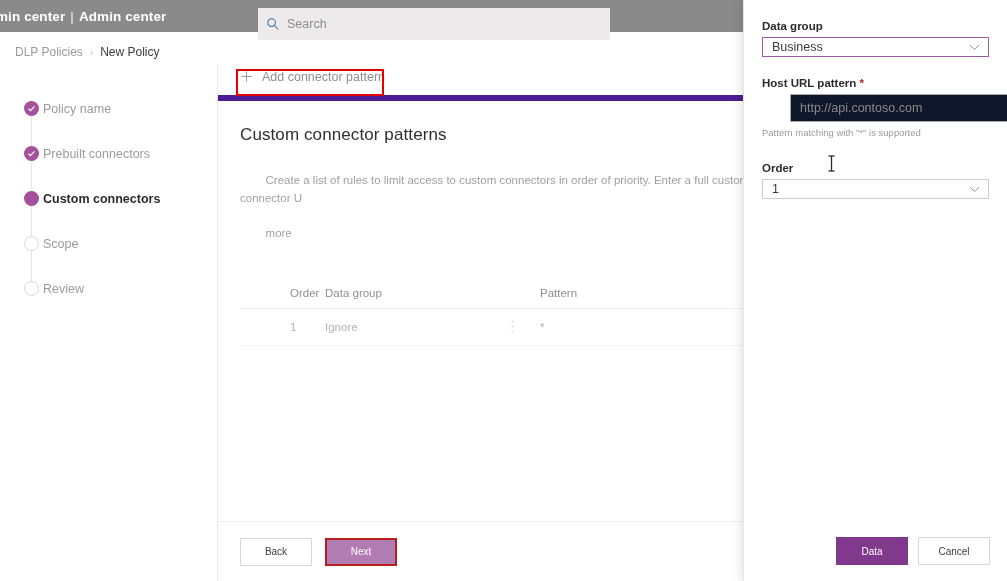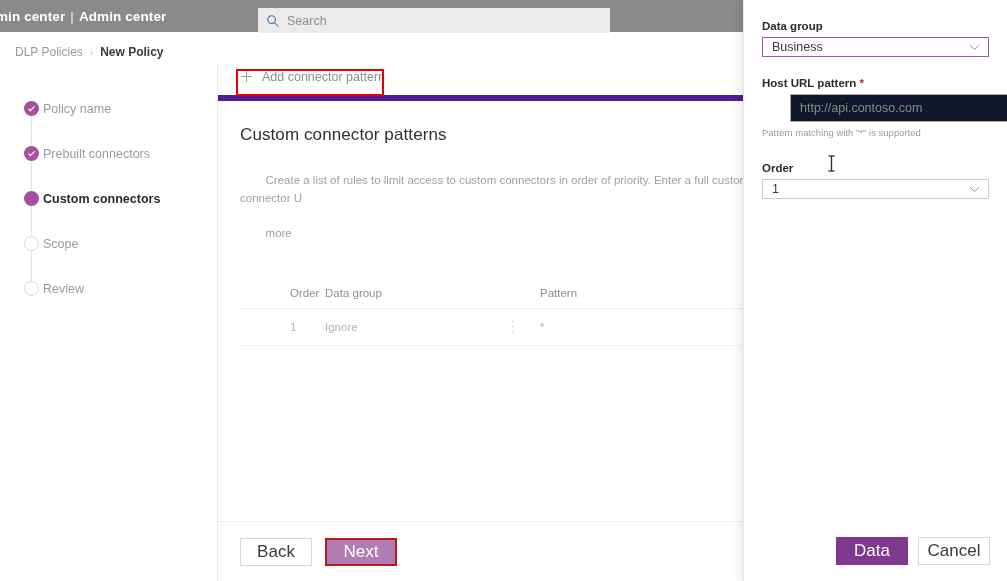--- a/index.html
+++ b/index.html
@@ -18,38 +18,38 @@
     display:flex; align-items:center;
   }
   .brand {
     color:#ffffff; font-size:13.5px; font-weight:600;
     margin-left:-4px; padding-left:0; white-space:nowrap;
     letter-spacing:.1px;
   }
   .brand .sep { font-weight:400; opacity:.85; margin:0 5px; }
   .searchwrap {
     position:absolute; left:258px; top:8px; width:352px; height:25px;
-    background:#eceaea; display:flex; align-items:center; padding:9px 8px;
+    background:#eceaea; display:flex; align-items:center; padding:16px 8px;
   }
   .search-icon { width:14px; height:14px; flex:0 0 auto; margin-right:7px; }
   .search-input {
     border:0; outline:0; background:transparent; width:100%;
     font-family:"Liberation Sans", sans-serif; font-size:12.5px; color:#6b6b6b;
   }
   .search-input::placeholder { color:#8d8d8d; }
 
   
   .breadcrumb {
     position:absolute; left:0; top:40px; width:1007px; height:24px;
     display:flex; align-items:center; padding-left:15px;
     font-size:12px; background:#fff;
   }
   .bc-link { color:#9a9a9a; }
   .bc-sep { color:#bdbdbd; margin:0 7px; font-size:10px; }
-  .bc-current { color:#3b3b3b; font-weight:700; }
+  .bc-current { color:#3b3b3b; font-weight:400; }
 
   
   .rail {
     position:absolute; left:0; top:64px; width:218px; height:517px;
     background:#ffffff; border-right:1px solid #eceaea;
   }
   .steps { position:relative; padding:22px 0 0 0; }
   .step { position:relative; height:45px; display:flex; align-items:center; padding-left:24px; }
   .step .bullet {
     position:relative; z-index:2; width:15px; height:15px; border-radius:50%;
@@ -110,21 +110,21 @@
   .c-pat   { flex:1; }
   .dots-icon { width:3px; height:13px; }
 
   
   .content-footer {
     position:absolute; left:0; bottom:0; width:525px; height:60px;
     border-top:1px solid #f0eeee; display:flex; align-items:center;
     padding-left:22px; gap:13px; background:#fff;
   }
   .btn {
-    height:28px; min-width:72px; font-size:17px; cursor:pointer;
+    height:28px; min-width:72px; font-size:10px; cursor:pointer;
     font-family:"Liberation Sans", sans-serif;
     display:inline-flex; align-items:center; justify-content:center;
   }
   .btn-ghost { background:#fff; border:1px solid #d9d6d6; color:#3b3b3b; }
   .btn-muted { background:#b07cb3; border:2px solid #b91c1c; color:#fff; }
   .btn-primary { background:#80398c; border:1px solid #80398c; color:#fff; }
 
   
   .flyout {
     position:absolute; right:0; top:0; width:264px; height:581px;

